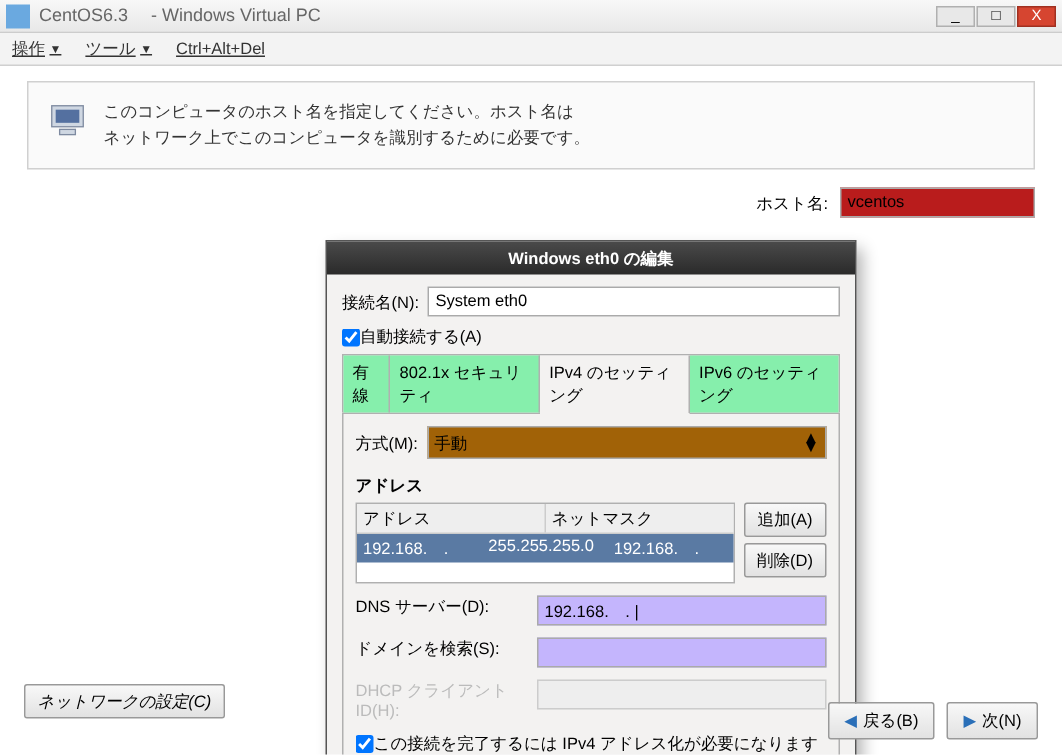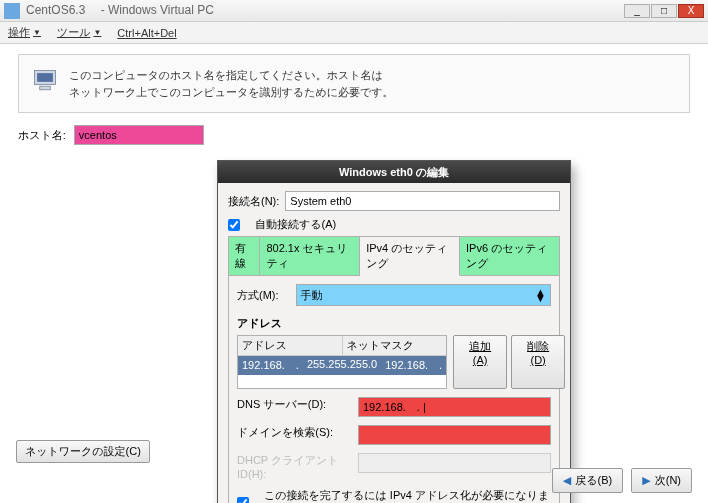--- a/index.html
+++ b/index.html
@@ -13,61 +13,61 @@
 .titlebar .winbtn.close { background: #d64530; color: #fff; border-color: #a03020; }
 
 .menubar { height: 22px; background: #f3f3f3; border-bottom: 1px solid #d0d0d0; display: flex; align-items: center; padding: 0 8px; gap: 16px; }
 .menubar .menuitem { font-size: 11px; color: #333; display: flex; align-items: center; gap: 3px; text-decoration: underline; }
 .menubar .dd { font-size: 8px; }
 
 .hostpanel { padding: 10px 18px; }
 .hostbox { border: 1px solid #d0d0d0; background: #fafafa; padding: 12px; display: flex; gap: 10px; }
 .hostbox .compicon { width: 28px; height: 28px; }
 .hostbox .hosttext { font-size: 11px; line-height: 1.5; color: #333; }
-.hostrow { display: flex; align-items: center; gap: 8px; margin-top: 12px; }
+.hostrow { display: flex; align-items: center; gap: 8px; margin-top: 12px; justify-content: flex-end; }
 .hostrow label { font-size: 11px; }
-.hostrow input { width: 130px; height: 20px; padding: 2px 4px; border: 1px solid #aaa; background: #ec4899; font-size: 11px; }
-
-.netcfgbtn { position: absolute; left: 16px; top: 440px; }
+.hostrow input { width: 130px; height: 20px; padding: 2px 4px; border: 1px solid #aaa; background: #b91c1c; font-size: 11px; }
+
+.netcfgbtn { position: absolute; left: 16px; top: 456px; font-style: italic; }
 
 .dialog { position: absolute; left: 217px; top: 160px; width: 354px; background: #f3f2f1; border: 1px solid #555; box-shadow: 4px 6px 10px rgba(0,0,0,0.3); }
 .dialog .dtitle { height: 22px; background: linear-gradient(#4a4a4a, #2a2a2a); color: #fff; display: flex; align-items: center; justify-content: center; font-weight: bold; font-size: 11px; }
 .dialog .dbody { padding: 8px 10px 6px; }
 .row { display: flex; align-items: center; gap: 6px; margin-bottom: 6px; }
 .row label { font-size: 11px; }
 .row input[type=text] { flex: 1; height: 20px; padding: 2px 4px; border: 1px solid #aaa; background: #fff; font-size: 11px; }
-.chk { display: flex; align-items: center; gap: 15px; }
+.chk { display: flex; align-items: center; gap: 0; }
 .chk input { width: 12px; height: 12px; }
 
 .tabs { display: flex; border: 1px solid #b0b0b0; border-bottom: none; margin-top: 4px; }
 .tab { padding: 4px 6px; border-right: 1px solid #b0b0b0; background: #86efac; font-size: 11px; }
 .tab:last-child { border-right: none; }
 .tab.active { background: #f3f2f1; border-bottom: 1px solid #f3f2f1; margin-bottom: -1px; }
 .tabpane { border: 1px solid #b0b0b0; padding: 8px; background: #f3f2f1; }
 
 .methodrow { display: flex; align-items: center; gap: 6px; margin-bottom: 10px; }
-.methodrow select, .combo { flex: 1; height: 22px; border: 1px solid #aaa; background: #7dd3fc; padding: 2px 4px; font-size: 11px; display:flex; align-items:center; justify-content:space-between;margin-left:11px; }
+.methodrow select, .combo { flex: 1; height: 22px; border: 1px solid #aaa; background: #a16207; padding: 2px 4px; font-size: 11px; display:flex; align-items:center; justify-content:space-between; }
 .combo .carets { font-size: 8px; line-height: 6px; display:flex; flex-direction:column; }
 
 .sectiontitle { font-weight: bold; font-size: 11px; margin-bottom: 4px; }
 
 .addrblock { display: flex; gap: 6px; }
 .addrtable { flex: 1; border: 1px solid #b0b0b0; background: #fff; }
 .addrtable .hdr { display: flex; background: #eee; border-bottom: 1px solid #ccc; }
 .addrtable .hdr div { flex: 1; padding: 2px 4px; border-right: 1px solid #ccc; font-size: 11px; }
 .addrtable .hdr div:last-child { border-right: none; }
 .addrtable .body { height: 32px; }
 .addrtable .datarow { display: flex; background: #5a7aa3; color: #fff; }
 .addrtable .datarow div { flex: 1; padding: 2px 4px; font-size: 11px; }
-.addrbtns { display: flex; gap: 4px; text-decoration: underline; }
+.addrbtns { display: flex; flex-direction: column; gap: 4px; }
 .btn { border: 1px solid #999; background: linear-gradient(#f8f8f8, #e2e2e2); padding: 3px 8px; font-size: 11px; border-radius: 2px; text-align: center; min-width: 54px; }
 
 .formrow { display: flex; gap: 6px; margin-top: 8px; }
 .formrow .lbl { width: 115px; text-align: left; font-size: 11px; }
-.formrow .val { flex: 1; height: 20px; border: 1px solid #aaa; background: #ef4444; padding: 2px 4px; font-size: 11px; }
+.formrow .val { flex: 1; height: 20px; border: 1px solid #aaa; background: #c4b5fd; padding: 2px 4px; font-size: 11px; }
 .formrow .val.disabled { background: #eee; color: #bbb; border-color: #ccc; }
 
 .navbtns { position: absolute; right: 16px; bottom: 10px; display: flex; gap: 8px; }
 .navbtn { border: 1px solid #999; background: linear-gradient(#f8f8f8, #e2e2e2); padding: 4px 10px; font-size: 11px; border-radius: 2px; display:flex; align-items:center; gap:4px; }
 </style>
 </head>
 <body>
 
 <div class="titlebar">
   <div class="vmicon"></div>

